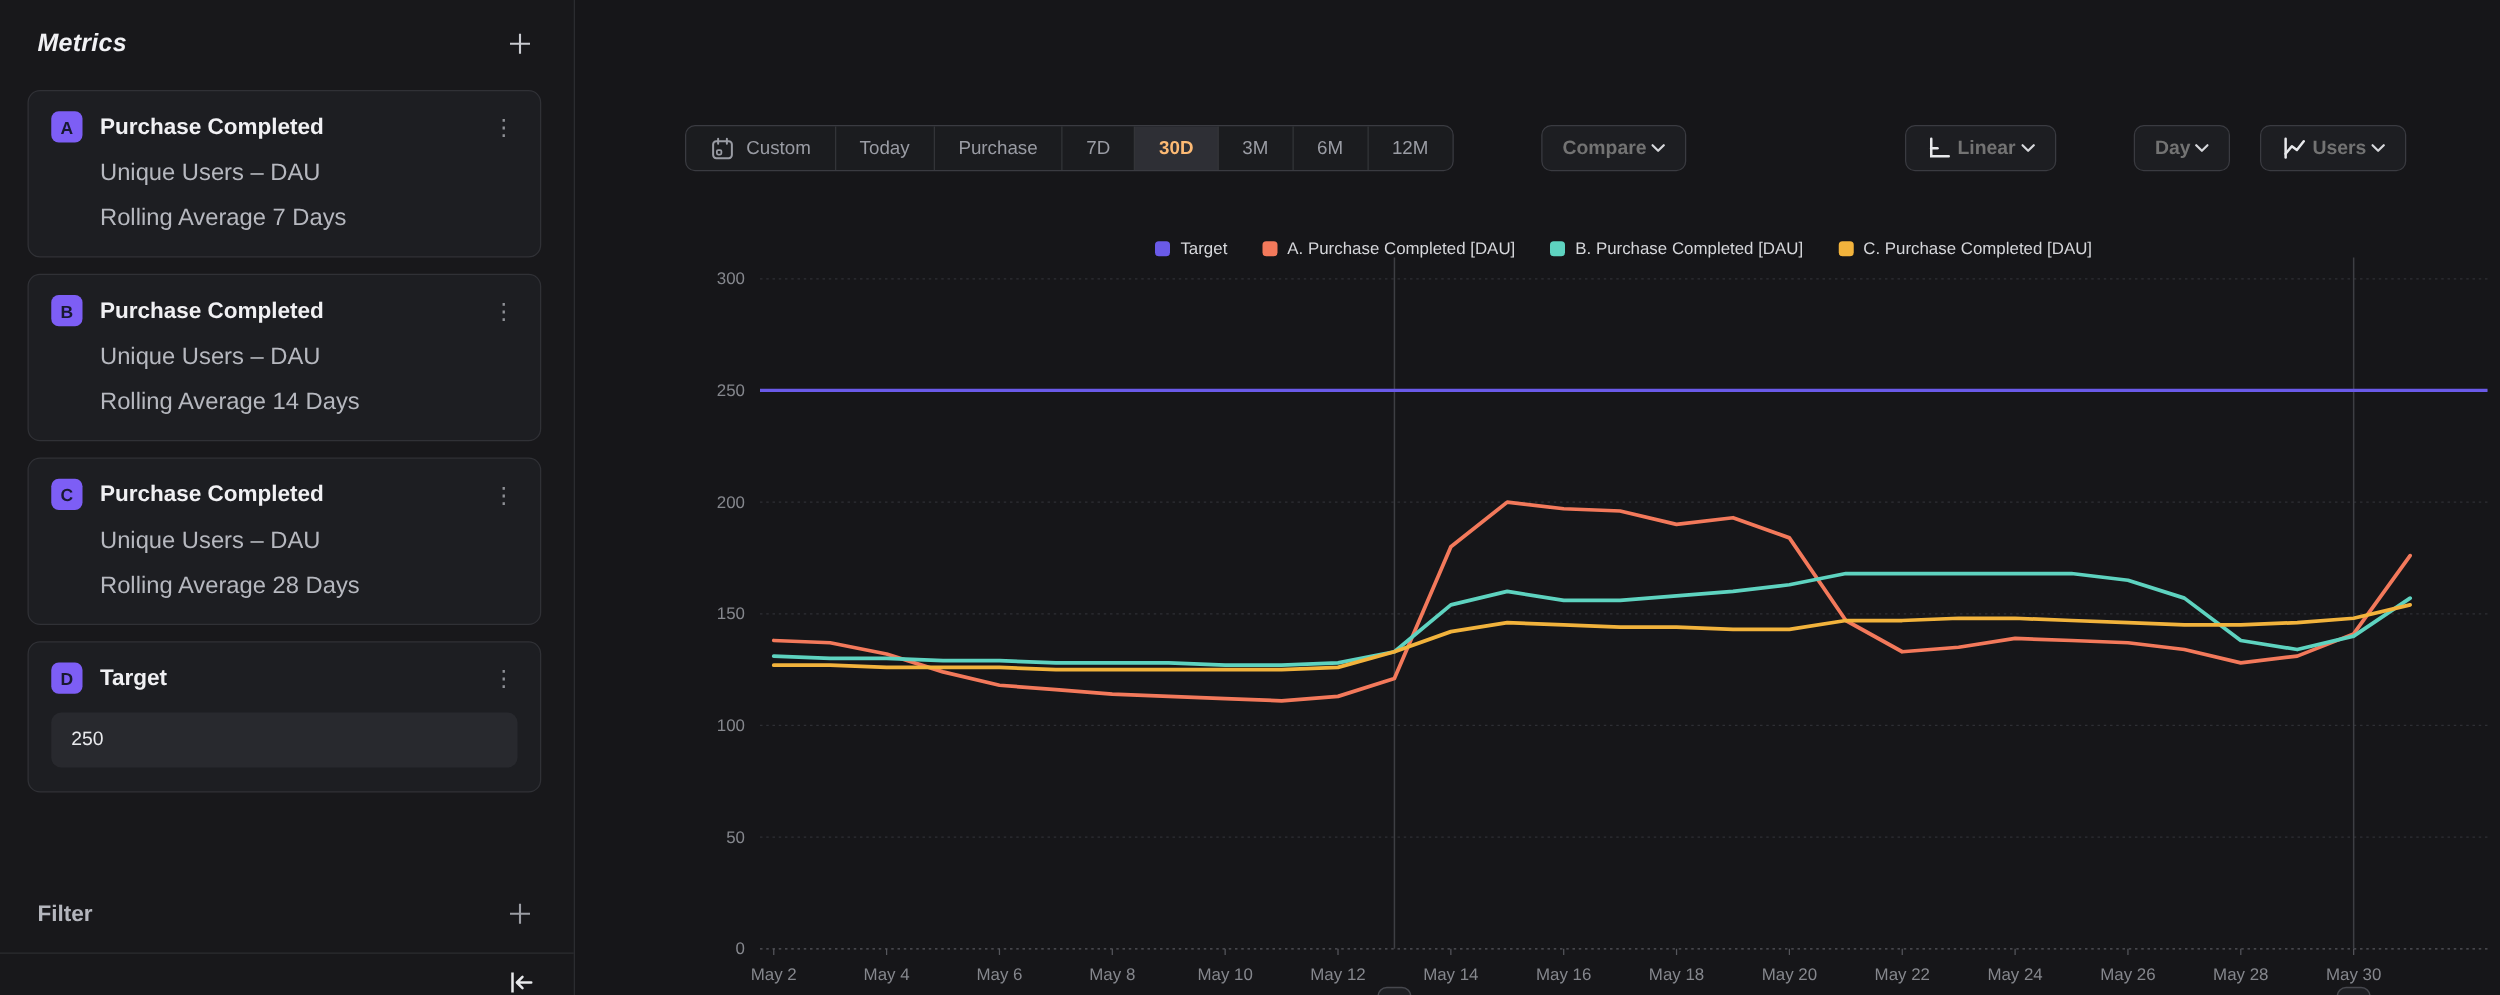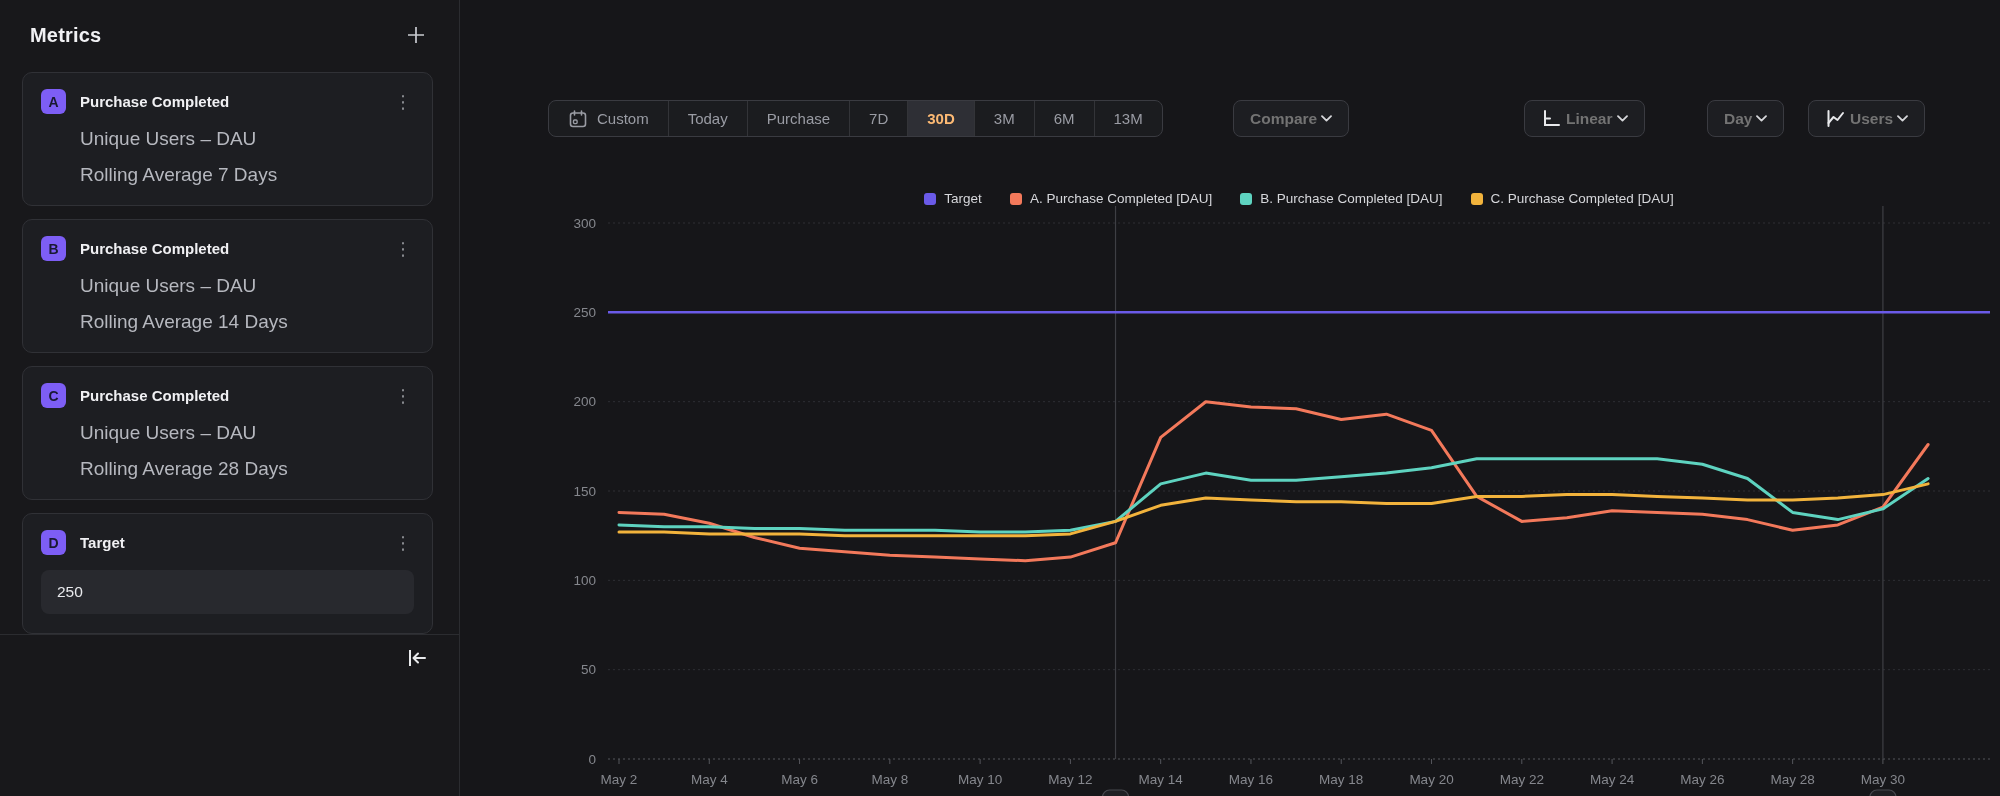--- a/index.html
+++ b/index.html
@@ -14,35 +14,36 @@
   
   .sidebar {
     width:460px; min-width:460px; height:796px;
     background:#18181b;
     border-right:1px solid #2b2c30;
     display:flex; flex-direction:column;
   }
   .sidebar-header {
     display:flex; align-items:center; justify-content:space-between;
     padding:22px 30px 24px 30px;
+    font-style:italic;
   }
   .sidebar-title { font-size:20px; font-weight:700; color:#f1f1f4; letter-spacing:.2px; }
   .icon-btn { background:none; border:none; cursor:pointer; display:flex; align-items:center; justify-content:center; padding:2px; }
   .cards { display:flex; flex-direction:column; gap:13px; padding:0 26px 0 22px; }
   .metric-card {
     background:#1d1e22; border:1px solid #303136; border-radius:10px;
     padding:16px 18px 19px 18px;
   }
   .card-top { display:flex; align-items:center; gap:14px; }
   .badge {
     width:25px; height:25px; border-radius:6px; background:#7d5ef5;
     color:#191932; font-size:14px; font-weight:700;
     display:flex; align-items:center; justify-content:center; flex:none;
   }
-  .card-title { font-size:15px; font-weight:700; color:#f0f0f3; flex:1; }
+  .card-title { font-size:18px; font-weight:700; color:#f0f0f3; flex:1; }
   .kebab { color:#8f9197; font-size:18px; line-height:14px; background:none; border:none; cursor:pointer; padding:0 2px; }
   .card-sub { margin:14px 0 0 39px; font-size:19px; color:#b6b8bf; }
   .target-input {
     margin-top:15px; width:100%; height:44px; border:none; outline:none;
     background:#28292e; border-radius:8px; color:#e8e9ec;
     font-size:15.5px; padding:0 16px; font-family:inherit;
   }
   .filter-row {
     margin-top:auto;
     display:flex; align-items:center; justify-content:space-between;
@@ -139,20 +140,28 @@
         <div class="card-sub">Unique Users – DAU</div>
         <div class="card-sub">Rolling Average 28 Days</div>
       </div>
       <div class="metric-card"><div class="card-top">
           <span class="badge">D</span>
           <span class="card-title">Target</span>
           <button class="kebab"><span>⋮</span></button>
         </div><input class="target-input" type="text" value="250" style=""></div>
     </div>
 
+  <div class="filter-row">
+    <span class="filter-label">Filter</span>
+    <button class="icon-btn">
+      <svg width="22" height="22" viewBox="0 0 22 22">
+        <path d="M11 3 V19 M3 11 H19" stroke="#9b9da4" stroke-width="1.7" fill="none"></path>
+      </svg>
+    </button>
+  </div>
 
   <div class="sidebar-bottom">
     <button class="icon-btn">
       <svg width="24" height="24" viewBox="0 0 24 24">
         <path d="M5 4 V20" stroke="#e8e9ec" stroke-width="2" fill="none"></path>
         <path d="M20 12 H9 M13 7.5 L8.5 12 L13 16.5" stroke="#e8e9ec" stroke-width="2" fill="none" stroke-linejoin="round" stroke-linecap="round"></path>
       </svg>
     </button>
   </div>
 </aside>
@@ -180,21 +189,21 @@
       <button class="seg selected">
         <span>30D</span>
       </button>
       <button class="seg">
         <span>3M</span>
       </button>
       <button class="seg">
         <span>6M</span>
       </button>
       <button class="seg">
-        <span>13M</span>
+        <span>12M</span>
       </button>
     </div>
 
   <button class="btn compare-btn">
     <span>Compare</span>
     <svg width="11" height="7" viewBox="0 0 11 7">
       <path d="M1 1.2 L5.5 5.6 L10 1.2" stroke="#d6d7db" stroke-width="1.8" fill="none" stroke-linecap="round" stroke-linejoin="round"></path>
     </svg>
   </button>
 

